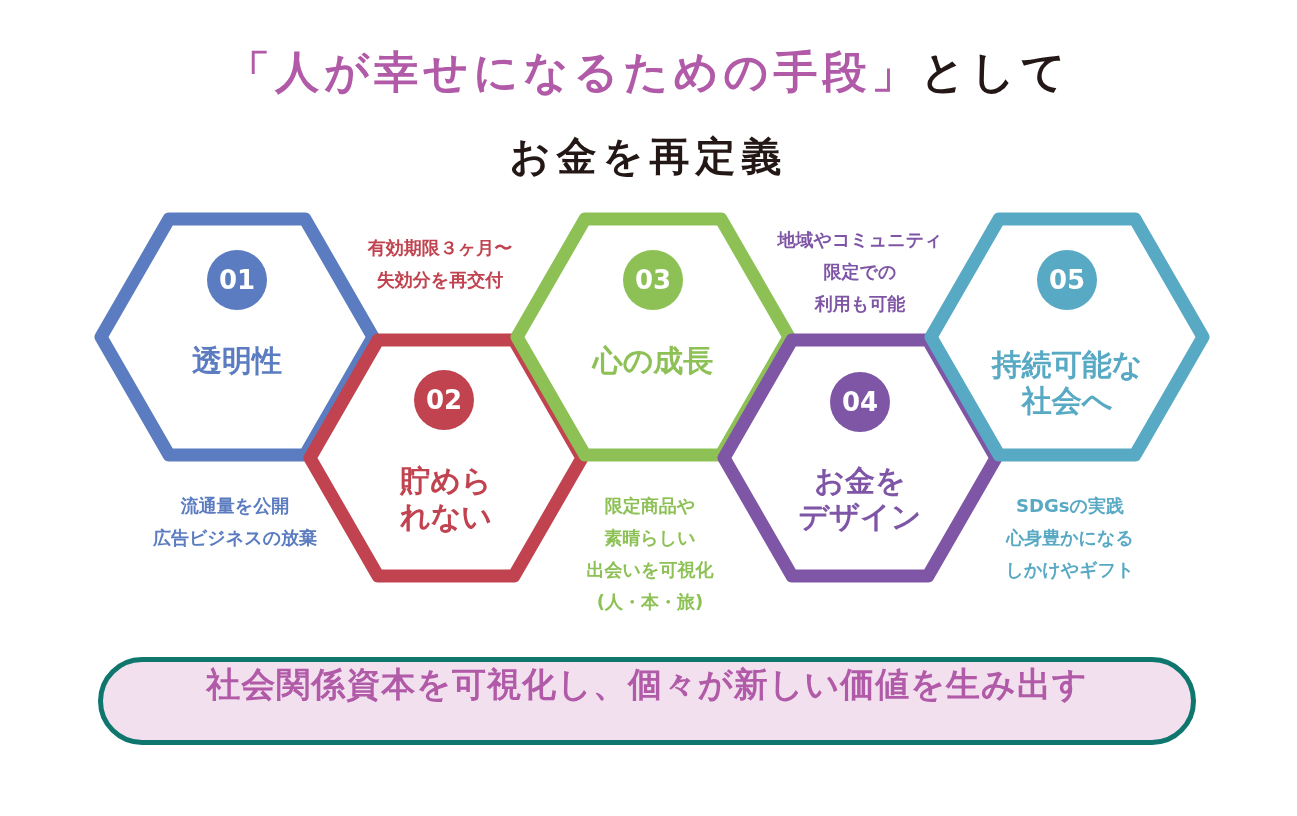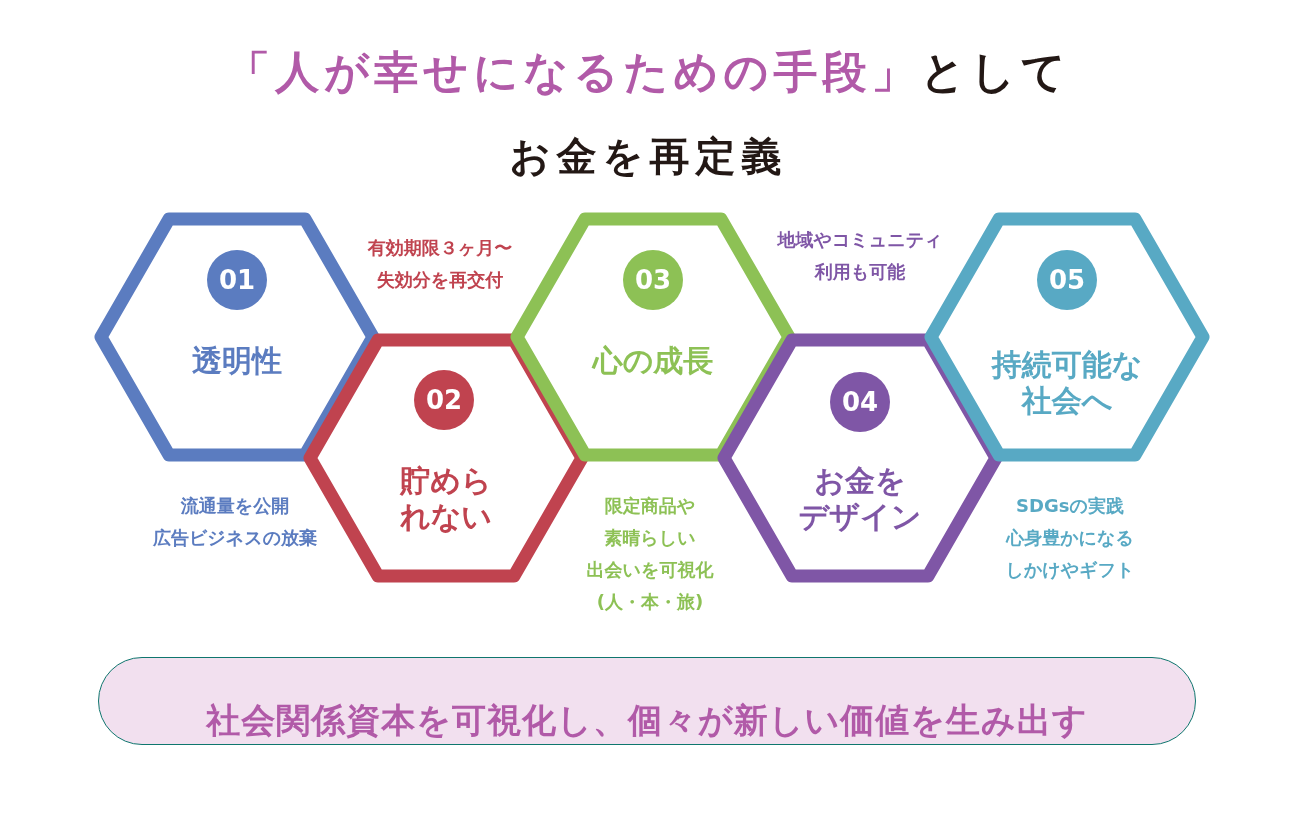--- a/index.html
+++ b/index.html
@@ -11,22 +11,22 @@
   .title1 .plain { color: #231815; }
   .title2 { position: absolute; left: 0; width: 1297px; top: 128px; text-align: center;
             font-size: 40px; font-weight: bold; letter-spacing: 6px; color: #231815; line-height: 56px; }
   svg.hexes { position: absolute; left: 0; top: 0; }
   .badge { position: absolute; width: 60px; height: 60px; border-radius: 50%;
            color: #fff; font-size: 26px; font-weight: bold; line-height: 60px; text-align: center; }
   .hex-label { position: absolute; width: 200px; text-align: center; font-size: 30px;
                font-weight: bold; line-height: 36px; }
   .note { position: absolute; text-align: center; font-size: 18px; font-weight: bold; line-height: 32px; }
   .banner { position: absolute; left: 98px; top: 657px; width: 1098px; height: 88px;
-            border: 1px solid #0f766e; border-radius: 48px; background: #f2e0ef;
-            box-sizing: border-box; display: flex; align-items: flex-end; justify-content: center; }
+            border: 5px solid #0f766e; border-radius: 48px; background: #f2e0ef;
+            box-sizing: border-box; display: flex; align-items: flex-start; justify-content: center; }
   .banner span { color: #b15aa8; font-size: 34px; font-weight: bold; letter-spacing: 1px; }
 </style>
 </head>
 <body>
 
 <div class="title1">
   <span class="accent">「人が幸せになるための手段」</span><span class="plain">として</span>
 </div>
 <div class="title2">お金を再定義</div>
 
@@ -69,20 +69,21 @@
   <div>(人・本・旅)</div>
 </div>
 
 <div class="badge" style="left:830px;top:372px;background:#7f56a6;">04</div>
 <div class="hex-label" style="left:760px;top:463px;color:#7f56a6;">
   <div>お金を</div>
   <div>デザイン</div>
 </div>
 <div class="note" style="left:740px;width:240px;top:224px;color:#7f56a6;">
   <div>地域やコミュニティ</div>
+  <div>限定での</div>
   <div>利用も可能</div>
 </div>
 
 <div class="badge" style="left:1037px;top:250px;background:#58a9c4;">05</div>
 <div class="hex-label" style="left:967px;top:347px;color:#58a9c4;">
   <div>持続可能な</div>
   <div>社会へ</div>
 </div>
 <div class="note" style="left:960px;width:220px;top:490px;color:#58a9c4;">
   <div>SDGsの実践</div>

